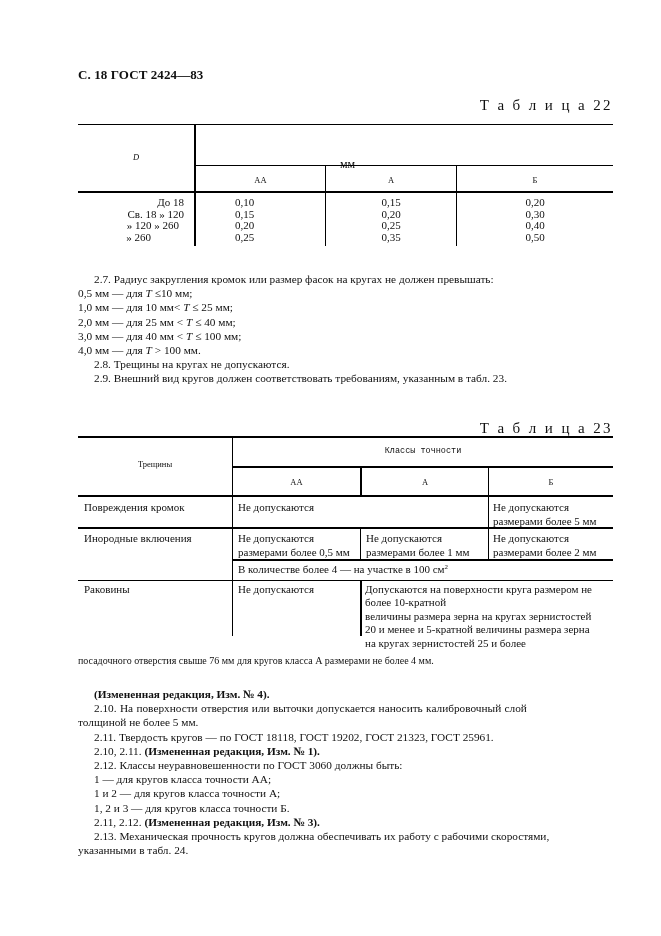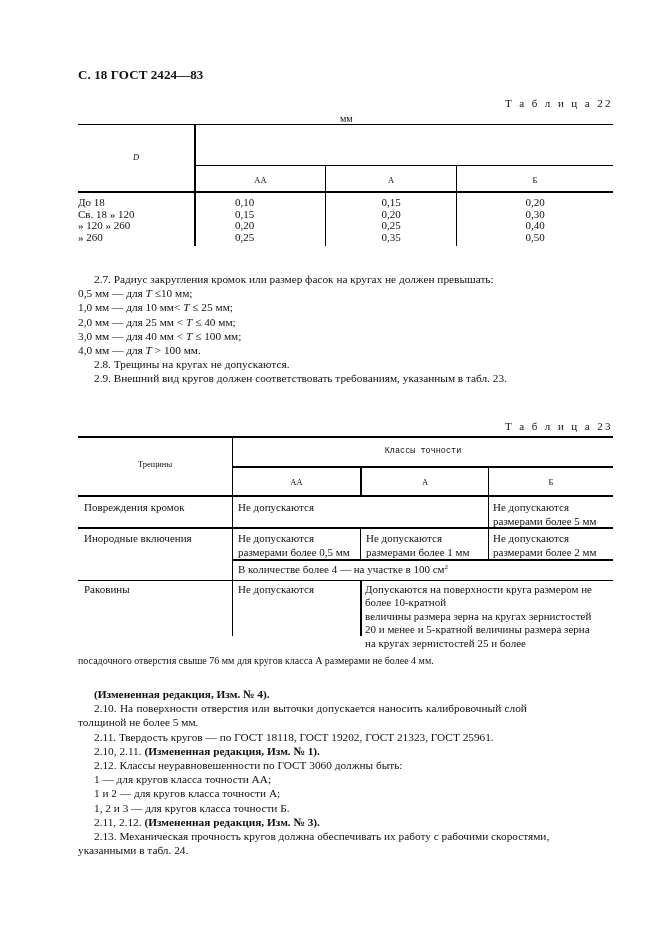--- a/index.html
+++ b/index.html
@@ -1,21 +1,21 @@
 <!DOCTYPE html>
 <html><head>
   <meta charset="utf-8">
   <style>
     html, body { margin: 0; padding: 0; background: #ffffff; }
     body { width: 661px; height: 936px; position: relative; overflow: hidden;
            font-family: "Liberation Serif", "DejaVu Serif", serif; color: #111; }
     .abs { position: absolute; }
     .header { left: 78px; top: 67px; font-size: 13px; font-weight: bold; letter-spacing: 0.1px; }
-    .tblcap { right: 48px; font-size: 11px; letter-spacing: 2.4px; }
-    .unit { font-size: 10px; }
+    .tblcap { right: 48px; font-size: 15px; letter-spacing: 2.4px; }
+    .unit { font-size: 12px; margin-top: 44px; }
     .para { left: 78px; width: 535px; font-size: 11.3px; line-height: 14.2px; }
     .para p { margin: 0; white-space: nowrap; }
     .ind { padding-left: 16px; }
     b { font-weight: bold; }
     i { font-style: italic; }
 
     
     .t22 { left: 78px; top: 124px; width: 535px; height: 122px; }
     .hline { position: absolute; left: 0; right: 0; background: #000; }
     .vline { position: absolute; width: 1px; background: #000; }
@@ -42,21 +42,21 @@
   <div class="hline" style="left:117px; top:41px; height:1px;"></div>
   <div class="vline" style="left:247px; top:41px; height:81px;"></div>
   <div class="vline" style="left:378px; top:41px; height:81px;"></div>
   <div class="hline" style="top:67px; height:2px;"></div>
 
   <div class="cell small" style="left:0; width:116px; top:28px; font-style:italic;">D</div>
   <div class="cell small" style="left:118px; width:129px; top:51px;">АА</div>
   <div class="cell small" style="left:248px; width:130px; top:51px;">А</div>
   <div class="cell small" style="left:379px; width:156px; top:51px;">Б</div>
 
-  <div class="rows" style="left:0; width:106px; ">
+  <div class="rows" style="left:0; width:106px; text-align:right;">
     <div>До 18</div>
     <div>Св. 18 » 120</div>
     <div style="padding-right:5px;">» 120 » 260</div>
     <div style="padding-right:33px;">» 260</div>
   </div>
   <div class="rows" style="left:118px; width:129px; text-align:left;margin-left:39px;">
     <div>0,10</div>
     <div>0,15</div>
     <div>0,20</div>
     <div>0,25</div>

